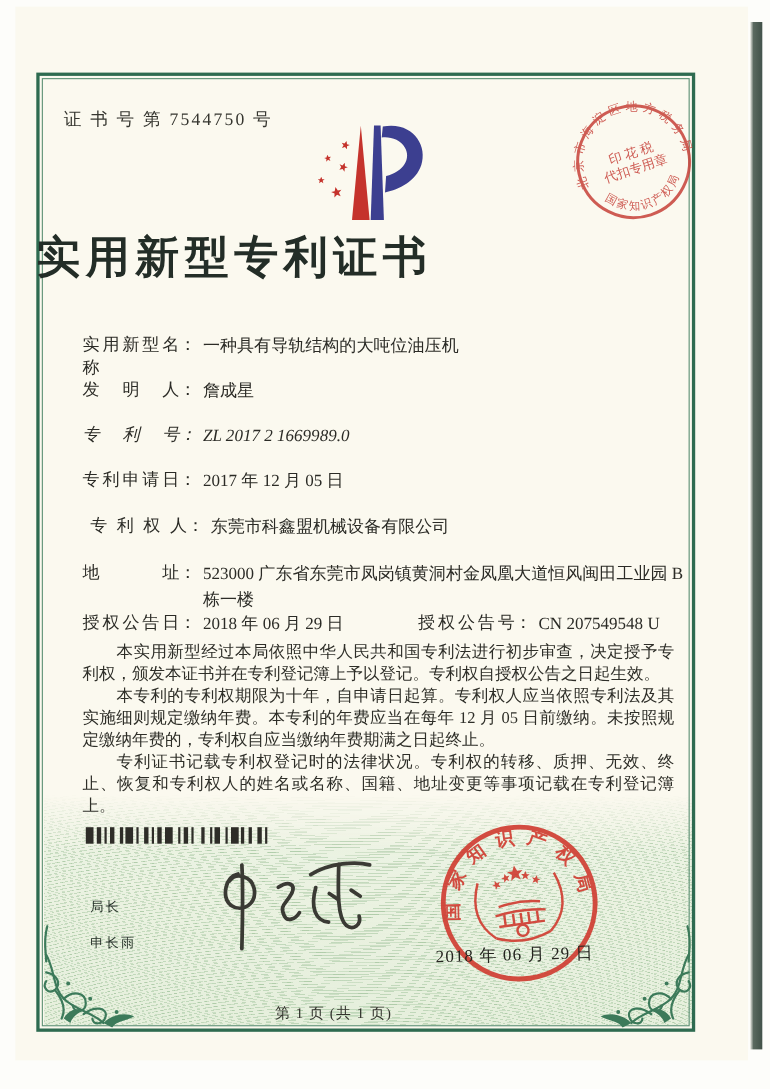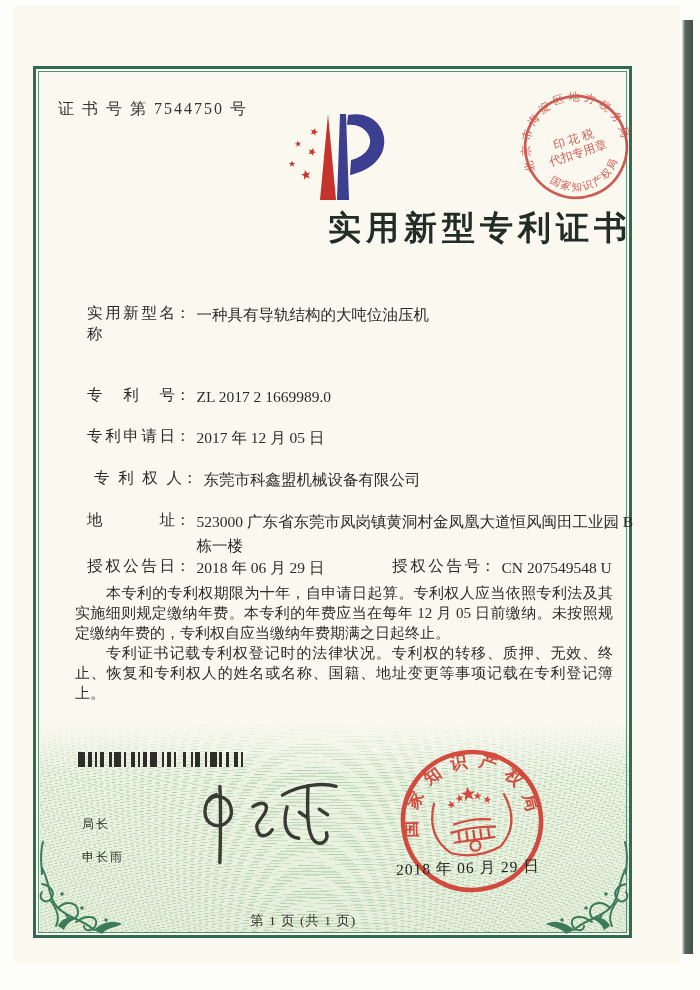--- a/index.html
+++ b/index.html
@@ -12,24 +12,24 @@
     border:3px solid #2e6b50;box-sizing:border-box;}
   .frame-inner{position:absolute;left:2px;top:2px;right:2px;bottom:2px;border:1px solid #5b8f73;}
   .waves{position:absolute;left:40px;top:722px;width:590px;height:210px;z-index:0;
     background:
       repeating-radial-gradient(ellipse 750px 360px at 46% 170%, rgba(121,169,118,.34) 0 1px, rgba(121,169,118,0) 1px 6px),
       repeating-radial-gradient(ellipse 820px 300px at 55% 185%, rgba(121,169,118,.24) 0 1px, rgba(121,169,118,0) 1px 7px),
       linear-gradient(rgba(226,238,219,.55), rgba(220,235,212,.7));
     -webkit-mask-image:linear-gradient(180deg,transparent 0,#000 52px);
     mask-image:linear-gradient(180deg,transparent 0,#000 52px);}
   .cert-number{position:absolute;left:58px;top:99px;font-size:16px;letter-spacing:2px;color:#35352f;z-index:2;}
-  .title{position:absolute;left:33px;top:206px;width:599px;text-align:right;font-size:33px;
+  .title{position:absolute;left:33px;top:206px;width:599px;text-align:left;font-size:40px;
     font-weight:bold;letter-spacing:5px;color:#232d27;z-index:2;}
   .frow{position:absolute;font-size:15.5px;z-index:2;}
-  .flabel{display:inline-block;width:88px;text-align:justify;text-align-last:justify;vertical-align:top;margin-left:12px;}
+  .flabel{display:inline-block;width:88px;text-align:justify;text-align-last:justify;vertical-align:top;}
   .fcolon{display:inline-block;vertical-align:top;margin-right:6px;}
   .fvalue{display:inline-block;vertical-align:top;line-height:24px;}
   .fvalue.addr{width:438px;}
   .paras{position:absolute;left:75px;top:583px;width:538px;z-index:2;font-size:15px;line-height:20px;
     text-align:justify;color:#2e2e28;}
   .paras p{margin:0;text-indent:31px;}
   .barcode{position:absolute;left:78px;top:752px;height:15px;display:flex;z-index:2;}
   .barcode span{display:block;height:100%;}
   .barcode .bar{background:#2e2d28;}
   .signer{position:absolute;left:82px;top:808px;z-index:2;font-size:12px;line-height:33px;letter-spacing:2px;color:#27312a;}
@@ -126,40 +126,44 @@
         <textPath href="#taxArcBot" startOffset="50%" text-anchor="middle">国家知识产权局</textPath>
       </text>
     </g>
   </svg>
 
   <div class="title">实用新型专利证书</div>
 
   <div class="frow" style="left:75px;top:303px;">
     <span class="flabel">实用新型名称</span><span class="fcolon">：</span><span class="fvalue">一种具有导轨结构的大吨位油压机</span>
   </div>
-  <div class="frow" style="left:75px;top:385px;">
+  <div class="frow" style="left:75px;top:344px;">
+    <span class="flabel">发明人</span><span class="fcolon">：</span><span class="fvalue">詹成星</span>
+  </div>
+  <div class="frow" style="left:75px;top:385px;font-style:italic;">
     <span class="flabel">专利号</span><span class="fcolon">：</span><span class="fvalue">ZL 2017 2 1669989.0</span>
   </div>
   <div class="frow" style="left:75px;top:426px;">
     <span class="flabel">专利申请日</span><span class="fcolon">：</span><span class="fvalue">2017 年 12 月 05 日</span>
   </div>
   <div class="frow" style="left:82px;top:468px;">
     <span class="flabel">专利权人</span><span class="fcolon">：</span><span class="fvalue">东莞市科鑫盟机械设备有限公司</span>
   </div>
   <div class="frow" style="left:75px;top:510px;">
     <span class="flabel">地址</span><span class="fcolon">：</span><span class="fvalue addr">523000 广东省东莞市凤岗镇黄洞村金凤凰大道恒风闽田工业园 B 栋一楼</span>
   </div>
   <div class="frow" style="left:75px;top:556px;">
     <span class="flabel">授权公告日</span><span class="fcolon">：</span><span class="fvalue">2018 年 06 月 29 日</span>
   </div>
   <div class="frow" style="left:380px;top:556px;">
     <span class="flabel">授权公告号</span><span class="fcolon">：</span><span class="fvalue">CN 207549548 U</span>
   </div>
 
   <div class="paras">
+    <p>本实用新型经过本局依照中华人民共和国专利法进行初步审查，决定授予专利权，颁发本证书并在专利登记簿上予以登记。专利权自授权公告之日起生效。</p>
     <p>本专利的专利权期限为十年，自申请日起算。专利权人应当依照专利法及其实施细则规定缴纳年费。本专利的年费应当在每年 12 月 05 日前缴纳。未按照规定缴纳年费的，专利权自应当缴纳年费期满之日起终止。</p>
     <p>专利证书记载专利权登记时的法律状况。专利权的转移、质押、无效、终止、恢复和专利权人的姓名或名称、国籍、地址变更等事项记载在专利登记簿上。</p>
   </div>
 
   <div class="barcode">
       <span class="bar" style="width: 7.2px;"></span>
       <span style="width: 2.4px;"></span>
       <span class="bar" style="width: 4.8px;"></span>
       <span style="width: 2.4px;"></span>
       <span class="bar" style="width: 2.4px;"></span>

